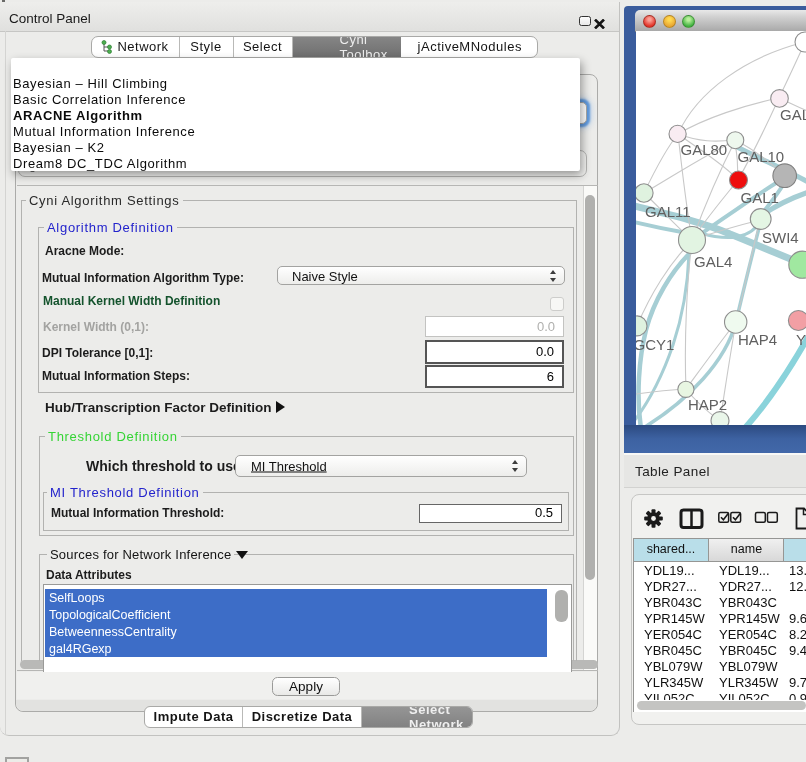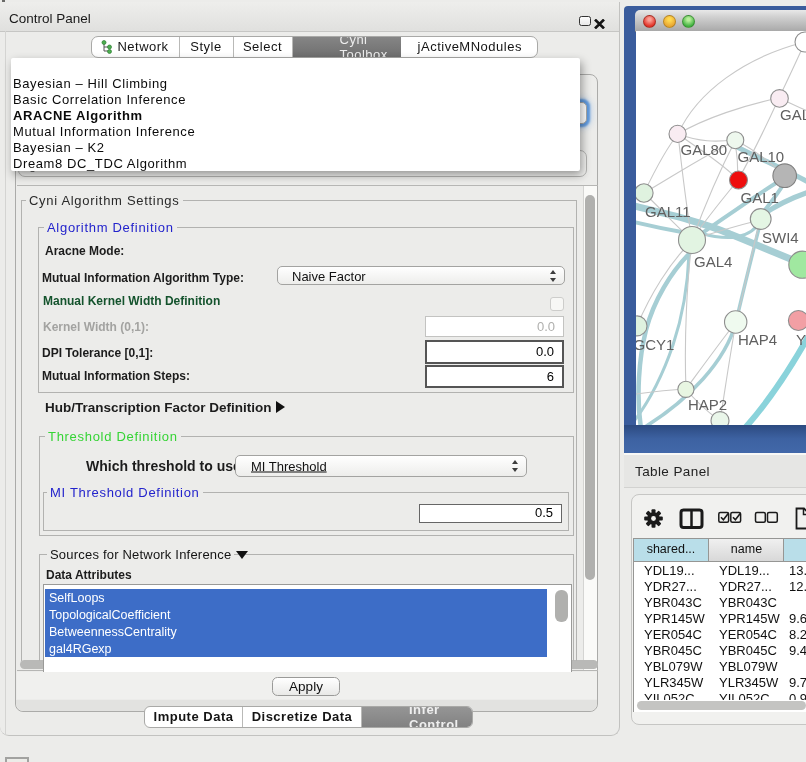--- a/index.html
+++ b/index.html
@@ -69,21 +69,21 @@
 <div class="grp" style="left:21px;top:200px;width:554px;height:460px;border-bottom:none;">
   <div class="gtitle" style="left:4px;color:#2a2a2a;">Cyni Algorithm Settings</div>
 </div>
 
 <div class="grp" style="left:38px;top:227px;width:534px;height:164px;">
   <div class="gtitle" style="left:5px;color:#2323cc;">Algorithm Definition</div>
 </div>
 <div class="blbl" style="left:45px;top:244px;">Aracne Mode:</div>
 <div class="blbl" style="left:42px;top:271px;">Mutual Information Algorithm Type:</div>
 <div class="combo" style="left:277px;top:266px;width:288px;height:19px;">
-      <span class="ct" style="left:14px;">Naive Factor</span>
+      <span class="ct" style="left:14px;">Naive Style</span>
       <span class="spin"></span>
     </div>
 <div class="blbl" style="left:43px;top:294px;color:#14532d;">Manual Kernel Width Definition</div>
 <div class="abs" style="left:550px;top:297px;width:14px;height:14px;border:1px solid #cdcdcb;border-radius:3px;background:#f7f7f5;box-sizing:border-box;"></div>
 <div class="blbl" style="left:43px;top:320px;color:#a3a3a1;">Kernel Width (0,1):</div>
 <div class="tfield" style="left:425px;top:316px;width:139px;height:21px;border:1px solid #c3c3c1;color:#b0b0ae;line-height:19px;padding-right:8px;">0.0</div>
 <div class="blbl" style="left:42px;top:346px;">DPI Tolerance [0,1]:</div>
 <div class="tfield" style="left:425px;top:340px;width:139px;height:24px;border:2px solid #555;color:#000;line-height:20px;padding-right:8px;">0.0</div>
 <div class="blbl" style="left:42px;top:369px;">Mutual Information Steps:</div>
 <div class="tfield" style="left:425px;top:365px;width:139px;height:23px;border:2px solid #555;color:#000;line-height:19px;padding-right:8px;">6</div>
@@ -95,40 +95,41 @@
   <div class="gtitle" style="left:5px;color:#35d435;">Threshold Definition</div>
 </div>
 <div class="blbl" style="left:86px;top:459px;font-size:14px;">Which threshold to use:</div>
 <div class="combo" style="left:235px;top:455px;width:292px;height:22px;">
       <span class="ct" style="left:15px;text-decoration:underline;">MI Threshold</span>
       <span class="spin"></span>
     </div>
 <div class="grp" style="left:43px;top:492px;width:524px;height:37px;">
   <div class="gtitle" style="left:3px;color:#2323cc;">MI Threshold Definition</div>
 </div>
+<div class="blbl" style="left:51px;top:506px;">Mutual Information Threshold:</div>
 <div class="tfield" style="left:419px;top:504px;width:143px;height:19px;border:1.5px solid #666;color:#000;line-height:16px;padding-right:8px;">0.5</div>
 
 <div class="grp" style="left:39px;top:554px;width:533px;height:106px;border-bottom:none;">
   <div class="gtitle" style="left:7px;color:#141414;letter-spacing:0.2px;">Sources for Network Inference</div>
 </div>
 <div class="abs" style="left:236px;top:551px;width:0;height:0;border-left:6px solid transparent;border-right:6px solid transparent;border-top:8px solid #111;"></div>
 <div class="blbl" style="left:46px;top:568px;">Data Attributes</div>
 <div class="abs" style="left:43px;top:584px;width:529px;height:92px;background:#fff;border:1px solid #9a9a98;box-sizing:border-box;overflow:hidden;">
   <div style="position:absolute;left:1px;top:4px;width:502px;height:68px;background:#3d6dc7;"></div>
   <div style="position:absolute;left:5px;top:5px;color:#fff;font-size:12.5px;line-height:17px;">SelfLoops<br>TopologicalCoefficient<br>BetweennessCentrality<br>gal4RGexp</div>
   <div style="position:absolute;right:3.5px;top:5px;width:13px;height:32px;background:#b0b0ae;border-radius:6px;"></div>
 </div>
 
 <div class="abs" style="left:17px;top:672px;width:580px;height:27px;background:#f0f0ee;"></div>
 <div class="abs" style="left:272px;top:677px;width:66px;height:17px;border:1px solid #9a9a98;border-radius:5.5px;background:linear-gradient(#ffffff,#e9e9e7);text-align:center;font-size:13.5px;color:#111;line-height:17px;">Apply</div>
 
 <div class="seg" style="left:144px;top:706px;width:329px;height:21.5px;border-radius:6px;">
   <div class="s" style="width:98px;font-weight:bold;">Impute Data</div>
   <div class="s" style="width:119px;font-weight:bold;">Discretize Data</div>
-  <div class="s sel" style="width:112px;font-weight:bold;background:linear-gradient(#959595,#828282);color:#efefef;">Infer Control</div>
+  <div class="s sel" style="width:112px;font-weight:bold;background:linear-gradient(#959595,#828282);color:#efefef;">Select Network</div>
 </div>
 
 <div class="abs" style="left:5px;top:757px;width:20px;height:10px;border:2px solid #a2a2a0;background:#ecece8;"></div>
 
 <div class="abs" style="left:624px;top:6px;width:182px;height:447px;background:#3a5c9c;border-radius:4px 0 0 0;"></div>
 <div class="abs" id="nettitle" style="left:635px;top:10px;width:171px;height:21px;background:linear-gradient(#e8e8e8,#d2d2d2 30%,#a9a9a9);border-bottom:1px solid #828280;border-top-left-radius:5px;"></div>
 <div class="abs" style="left:643px;top:15px;width:11px;height:11px;border-radius:50%;background:radial-gradient(circle at 50% 32%,#fa9e94 15%,#e2352a 70%,#c4281e);border:0.5px solid rgba(120,30,20,.55);"></div>
 <div class="abs" style="left:662.5px;top:15px;width:11px;height:11px;border-radius:50%;background:radial-gradient(circle at 50% 32%,#ffd84f 15%,#e9a833 70%,#cf9222);border:0.5px solid rgba(140,100,20,.55);"></div>
 <div class="abs" style="left:682px;top:15px;width:11px;height:11px;border-radius:50%;background:radial-gradient(circle at 50% 32%,#b7ef9a 15%,#45b343 70%,#35a233);border:0.5px solid rgba(40,110,35,.55);"></div>
 <div class="abs" style="left:624px;top:425px;width:182px;height:28px;background:linear-gradient(#2c4a80,#3d62a2 50%,#4268a9);"></div>

